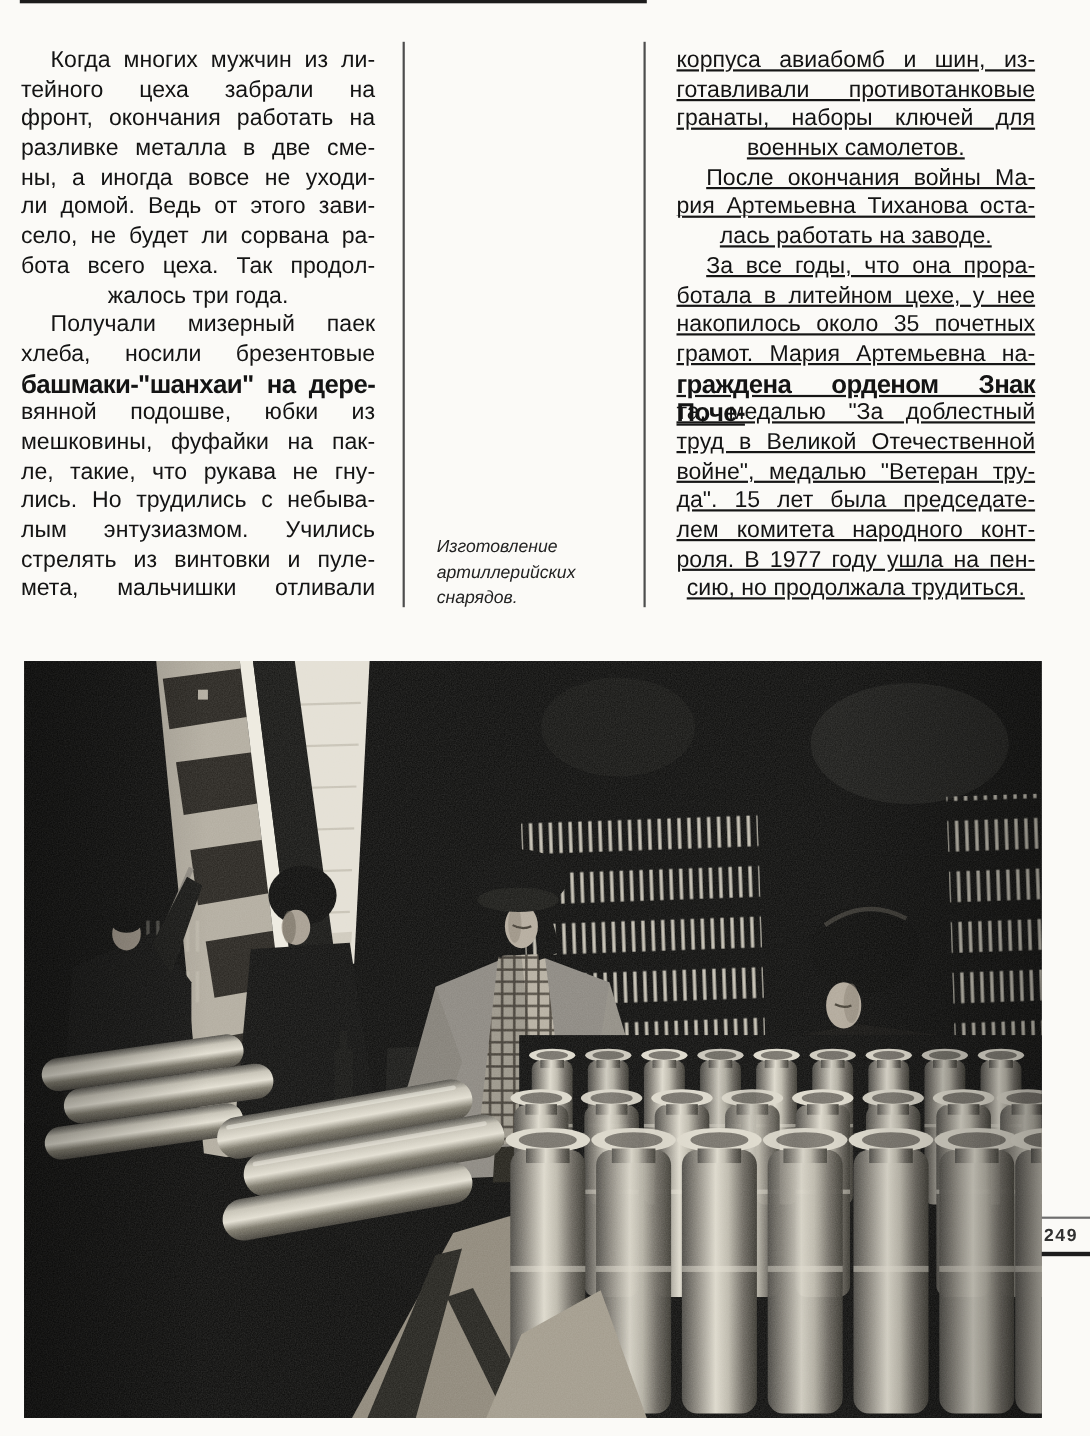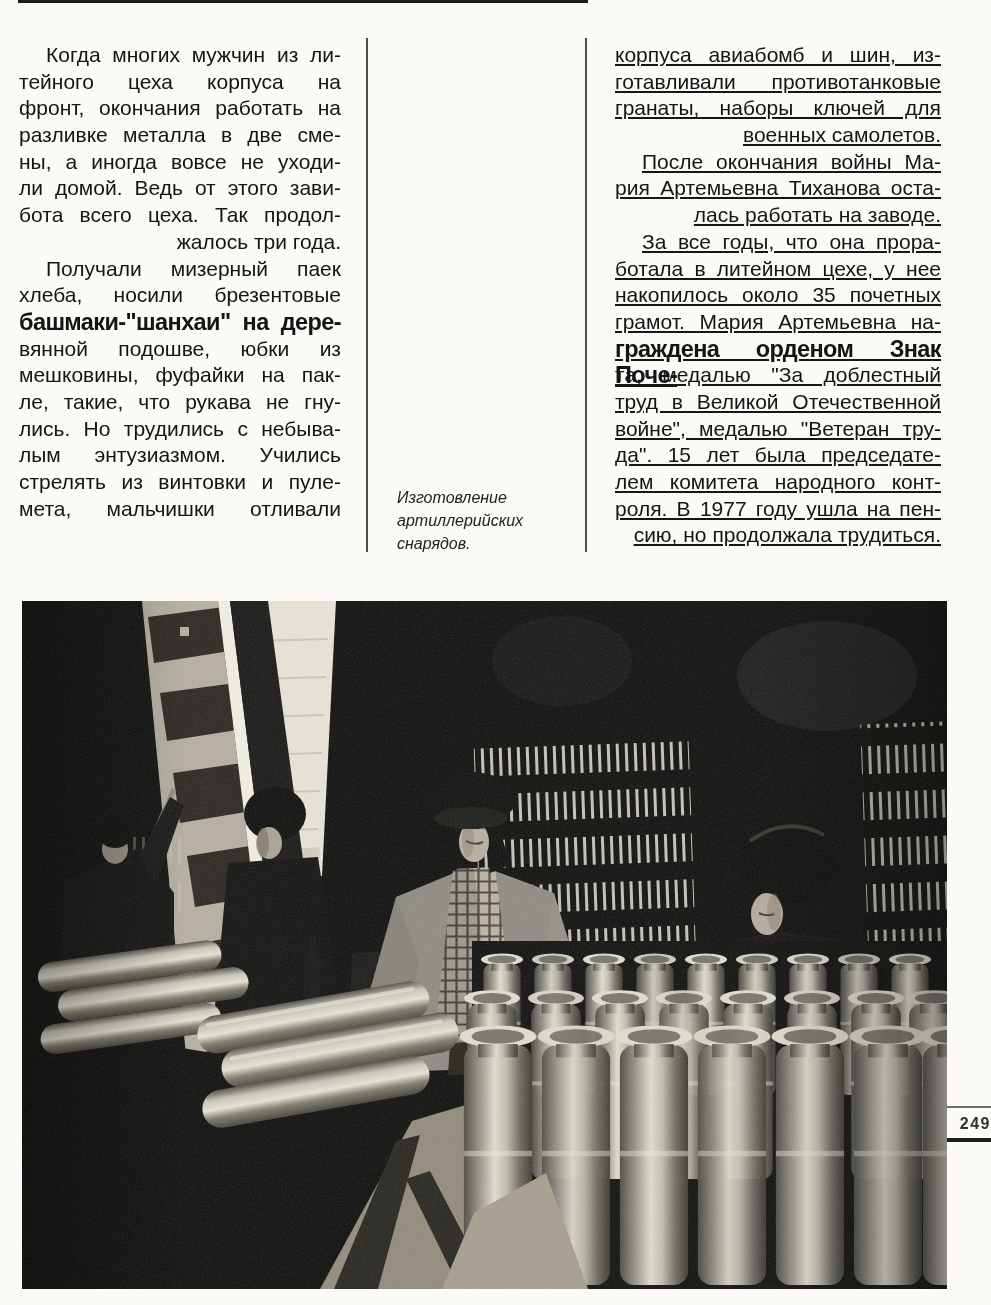--- a/index.html
+++ b/index.html
@@ -9,21 +9,21 @@
     font-family:"Liberation Sans","DejaVu Sans",sans-serif;
     color:#161616;overflow:hidden;
   }
   .page{position:relative;width:991px;height:1305px;}
   .top-rule{position:absolute;left:18px;top:0;width:570px;height:3px;background:#1c1c1c;}
   .col{position:absolute;}
   .col-left{left:19px;top:42px;width:322px;}
   .col-right{left:615px;top:42px;width:326px;text-decoration:underline;}
   .tl{
     height:26.7px;line-height:26.7px;font-size:21px;color:#141414;
-    text-align:right;overflow:visible;
+    text-align:center;overflow:visible;
   }
   .tl.j{text-align:justify;text-align-last:justify;}
   .tl.ind{text-indent:27px;}
   .tl.alt{font-weight:700;font-size:23.5px;letter-spacing:-0.6px;}
   .vrule{position:absolute;top:38px;width:2px;height:514px;background:#4d4d4d;}
   .vrule-1{left:366px;}
   .vrule-2{left:585px;}
   .caption{
     position:absolute;left:397px;top:486px;width:175px;
     font-style:italic;font-size:16px;line-height:23px;color:#222;
@@ -31,38 +31,39 @@
   }
   .photo{
     position:absolute;left:22px;top:601px;width:925px;height:688px;margin:0;
     background:#0b0b0a;
   }
   .photo svg{display:block;width:925px;height:688px;}
   .pagenum{position:absolute;left:947px;top:1106px;width:44px;}
   .pn-line-thin{height:2px;background:#6e6e6e;}
   .pn-value{
     font-size:16px;font-weight:700;color:#313131;letter-spacing:1.5px;
-    line-height:20px;padding:6px 0 4px 2px;text-align:right;
+    line-height:20px;padding:6px 0 4px 2px;
   }
   .pn-line-thick{height:4px;background:#1d1d1d;}
 </style>
 </head>
 <body>
 
 <div class="page">
 
   <div class="top-rule"></div>
 
   <div class="col col-left">
       <div class="tl j ind">Когда многих мужчин из ли-</div>
-      <div class="tl j">тейного цеха корпуса на</div>
+      <div class="tl j">тейного цеха забрали на</div>
       <div class="tl j">фронт, окончания работать на</div>
       <div class="tl j">разливке металла в две сме-</div>
       <div class="tl j">ны, а иногда вовсе не уходи-</div>
       <div class="tl j">ли домой. Ведь от этого зави-</div>
+      <div class="tl j">село, не будет ли сорвана ра-</div>
       <div class="tl j">бота всего цеха. Так продол-</div>
       <div class="tl">жалось три года.</div>
       <div class="tl j ind">Получали мизерный паек</div>
       <div class="tl j">хлеба, носили брезентовые</div>
       <div class="tl j alt">башмаки-"шанхаи" на дере-</div>
       <div class="tl j">вянной подошве, юбки из</div>
       <div class="tl j">мешковины, фуфайки на пак-</div>
       <div class="tl j">ле, такие, что рукава не гну-</div>
       <div class="tl j">лись. Но трудились с небыва-</div>
       <div class="tl j">лым энтузиазмом. Учились</div>

